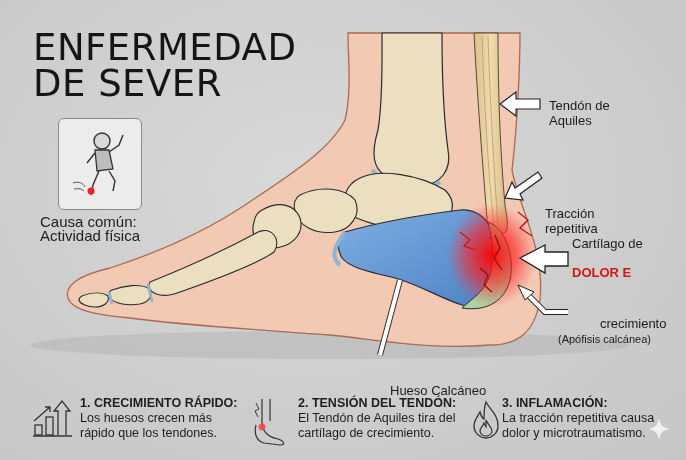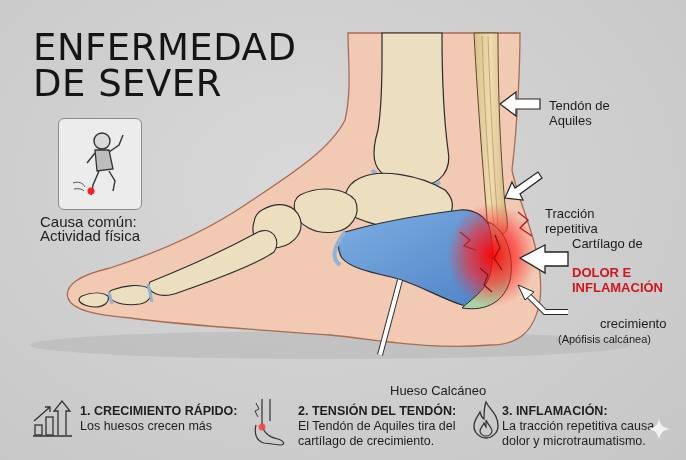--- a/index.html
+++ b/index.html
@@ -5,21 +5,21 @@
   html,body{margin:0;padding:0;}
   body{width:686px;height:460px;overflow:hidden;background:#cdcdcd;font-family:"Liberation Sans",sans-serif;position:relative;}
   .bg{position:absolute;inset:0;background:radial-gradient(ellipse at 45% 40%,#d9d9d9 0%,#cecece 55%,#c6c6c6 100%);}
   .title{position:absolute;left:33px;top:30px;font-family:"DejaVu Sans",sans-serif;font-size:37px;line-height:36px;color:#151515;letter-spacing:0.5px;font-weight:400;}
   .title div{white-space:nowrap;}
   .cause-box{position:absolute;left:58px;top:118px;width:82px;width:82px;height:90px;background:#ececec;border:1.5px solid #8a8a8a;border-radius:6px;}
   .cause-label{position:absolute;left:40px;top:215px;width:140px;font-size:15px;line-height:14px;color:#222;}
   svg.diagram{position:absolute;left:0;top:0;}
   .lbl{position:absolute;font-size:13px;line-height:15px;color:#1c1c1c;white-space:nowrap;}
   .lbl.red{color:#d4141c;font-weight:bold;}
-  .bottom-item{position:absolute;top:396px;font-size:12.5px;line-height:15px;color:#1e1e1e;margin-top:8px;}
+  .bottom-item{position:absolute;top:396px;font-size:12.5px;line-height:15px;color:#1e1e1e;}
   .bottom-item .h{font-weight:bold;}
   .bicon{position:absolute;top:397px;}
   .sparkle{position:absolute;left:648px;top:418px;}
 </style>
 </head>
 <body>
 
 <div class="bg"></div>
 
 <svg class="diagram" width="686" height="460" viewBox="0 0 686 460">
@@ -119,36 +119,36 @@
   <div>Tendón de</div>
   <div>Aquiles</div>
 </div>
 <div class="lbl" style="left:545px;top:188px;margin-top:18px;">
   <div>Tracción</div>
   <div>repetitiva</div>
 </div>
 <div class="lbl" style="left:572px;top:236px;">Cartílago de</div>
 <div class="lbl red" style="left:572px;top:251px;margin-top:14px;">
   <div>DOLOR E</div>
-  <div>INFLAMACIÓN</div>
 </div>
 <div class="lbl" style="left:572px;top:316px;margin-left:28px;">crecimiento</div>
 <div class="lbl" style="left:558px;top:332px;font-size:11px;">(Apófisis calcánea)</div>
 <div class="lbl" style="left:390px;top:350px;margin-top:33px;">Hueso Calcáneo</div>
 
 <svg class="bicon" style="left:32px;" width="42" height="42" viewBox="0 0 42 42">
   <rect x="3" y="28" width="7" height="10" fill="none" stroke="#333" stroke-width="1.3"></rect>
   <rect x="14" y="20" width="7" height="18" fill="none" stroke="#333" stroke-width="1.3"></rect>
   <path d="M26,38 L26,14 L22,14 L30,4 L38,14 L34,14 L34,38" fill="none" stroke="#333" stroke-width="1.3"></path>
   <path d="M2,24 L18,10 M13,10 L18,10 L18,15" fill="none" stroke="#333" stroke-width="1.3"></path>
   <line x1="1" y1="39" x2="40" y2="39" stroke="#333" stroke-width="1.3"></line>
 </svg>
 <div class="bottom-item" style="left:80px;">
   <div class="h">1. CRECIMIENTO RÁPIDO:</div>
   <div>Los huesos crecen más</div>
+  <div>rápido que los tendones.</div>
 </div>
 
 <svg class="bicon" style="left:250px;" width="44" height="50" viewBox="0 0 44 50">
   <path d="M12,2 L12,26 C12,34 18,40 28,42 C34,44 36,48 30,48 L14,46 C6,44 4,36 6,28" fill="none" stroke="#333" stroke-width="1.2"></path>
   <path d="M20,2 L20,24" stroke="#333" stroke-width="1.2"></path>
   <path d="M6,6 L9,12 L5,14 L8,20" fill="none" stroke="#333" stroke-width="1"></path>
   <circle cx="12" cy="30" r="3.5" fill="#ff4040" opacity="0.85"></circle>
 </svg>
 <div class="bottom-item" style="left:298px;">
   <div class="h">2. TENSIÓN DEL TENDÓN:</div>

